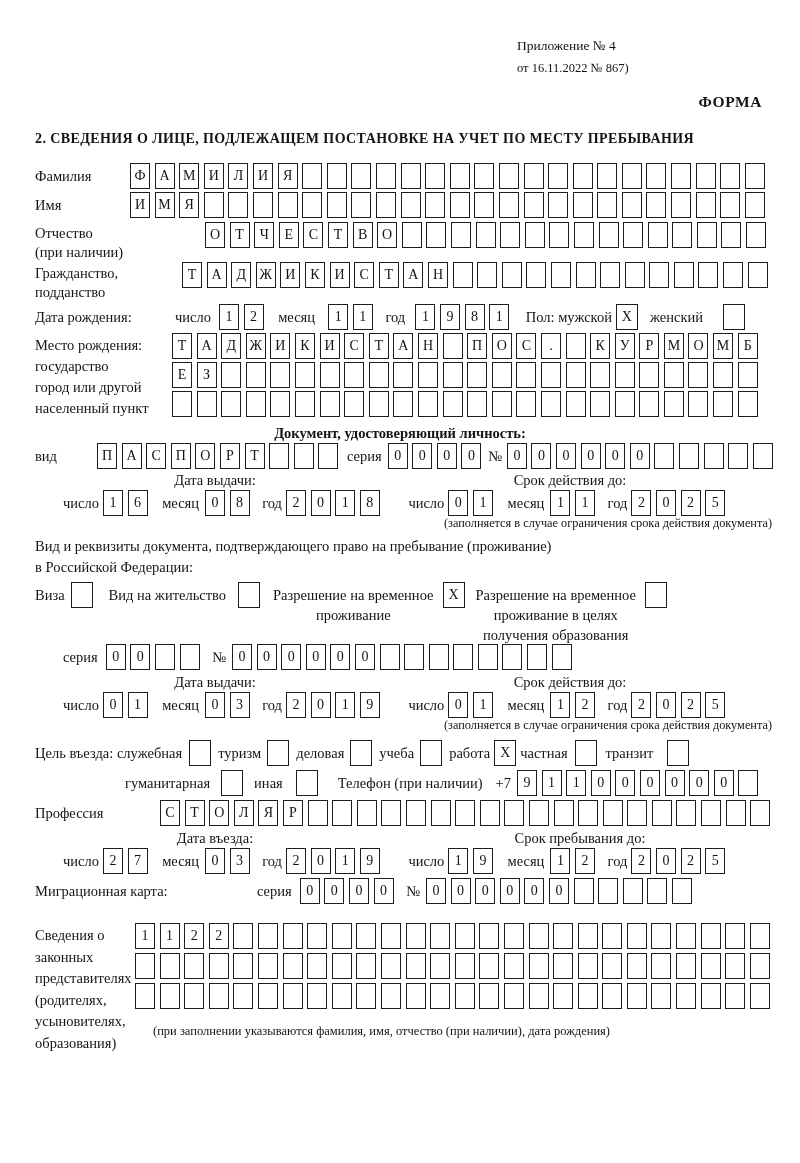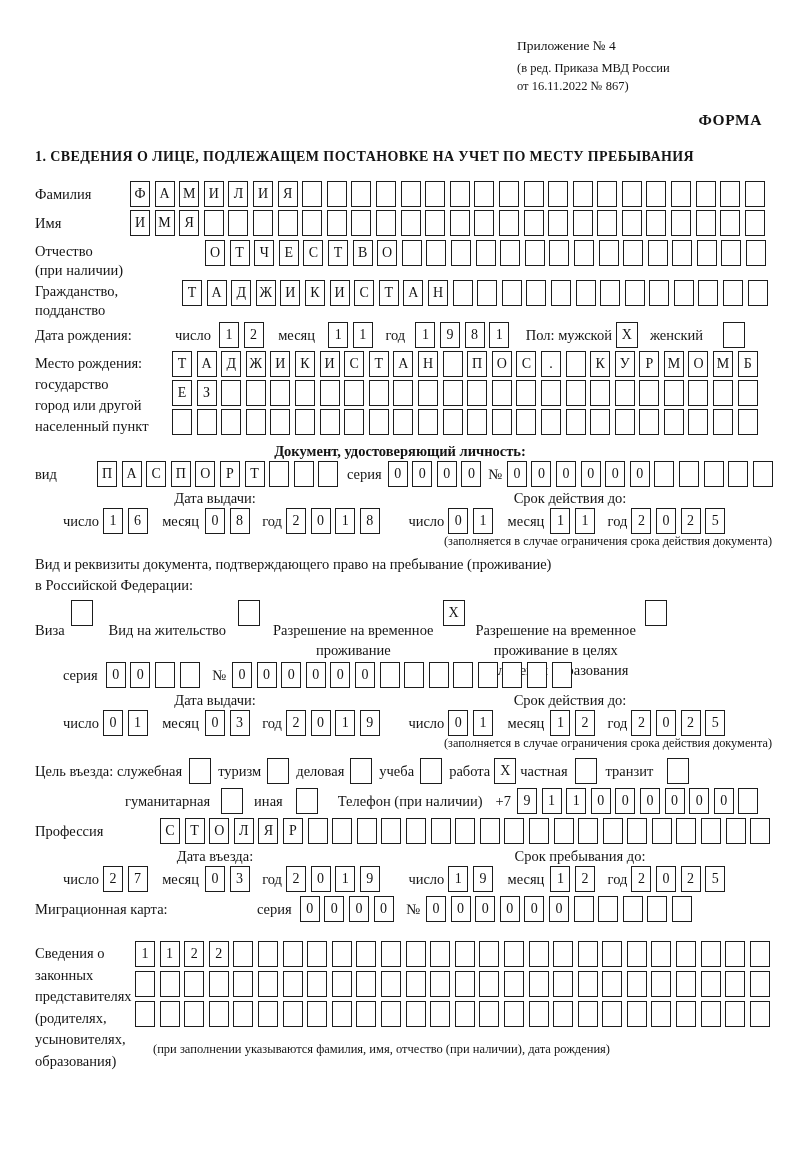--- a/index.html
+++ b/index.html
@@ -26,40 +26,39 @@
   .cb{width:22px;margin-right:0;}
   .ctr{text-align:center;}
   .b{font-weight:bold;}
   .dhdr{display:flex;margin-top:3px;font-size:14.5px;line-height:17px;}
   .dhdr>*{flex:none;}
   .note{font-size:12.3px;line-height:14px;height:14px;}
   .intro{margin-top:6px;line-height:21px;}
   .optrow{display:flex;align-items:flex-start;margin-top:4px;height:52px;}
   .optrow>*{flex:none;}
   .opt{display:flex;align-items:flex-start;}
-  .optlbl{line-height:20px;padding-top:3px;text-align:center;margin-top:17px;}
+  .optlbl{line-height:20px;padding-top:3px;text-align:center;}
   .hrow{height:19px;line-height:19px;margin-top:2px;font-size:14.5px;}
 </style>
 </head>
 <body>
 
 <div class="page">
 
   <div class="hdr">
     <div>Приложение № 4</div>
     <div class="sub">
-      <div>(в ред. Приказа МВД России</div>
       <div>от 16.11.2022 № 867)</div>
     </div>
   </div>
 
   <div class="forma">ФОРМА</div>
 
 
-  <div class="sec1">1. СВЕДЕНИЯ О ЛИЦЕ, ПОДЛЕЖАЩЕМ ПОСТАНОВКЕ НА УЧЕТ ПО МЕСТУ ПРЕБЫВАНИЯ</div>
+  <div class="sec1">2. СВЕДЕНИЯ О ЛИЦЕ, ПОДЛЕЖАЩЕМ ПОСТАНОВКЕ НА УЧЕТ ПО МЕСТУ ПРЕБЫВАНИЯ</div>
 
   <div class="bodyc">
 
     <div class="frow" style="margin-bottom:3px">
       <span class="flabel" style="width:95px">Фамилия</span>
       <span class="cells">
           <span class="cell">Ф</span>
           <span class="cell">А</span>
           <span class="cell">М</span>
           <span class="cell">И</span>

